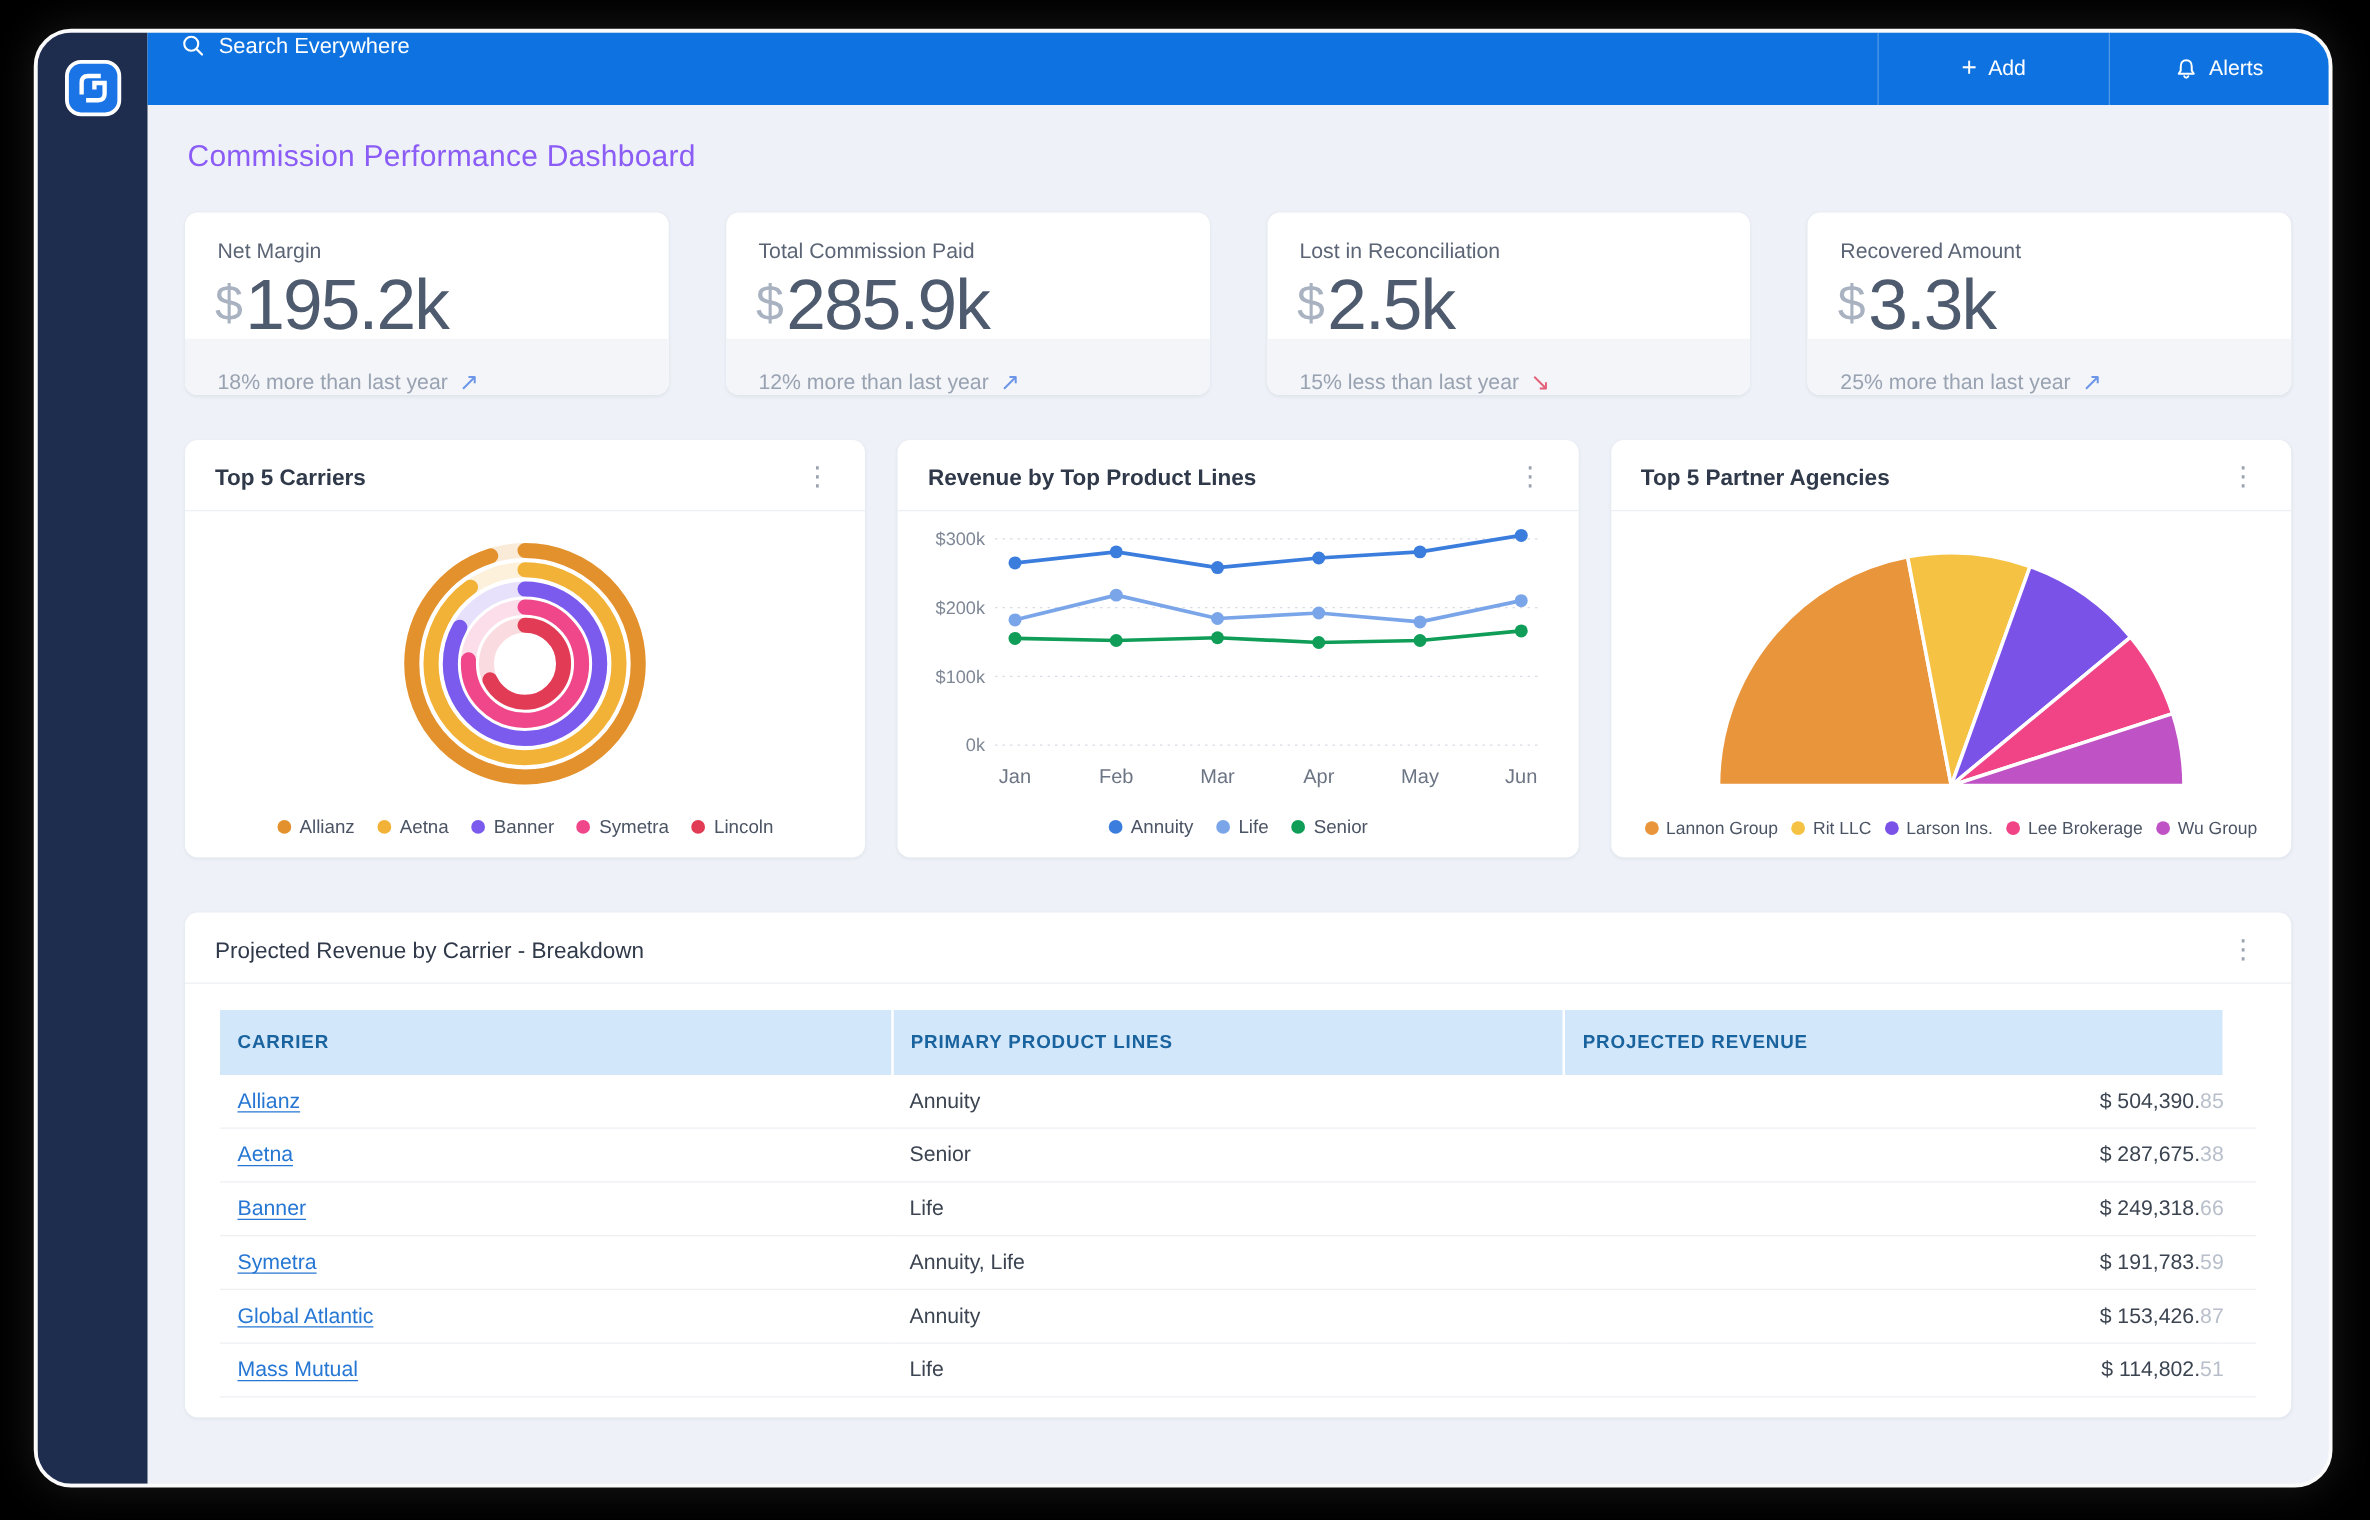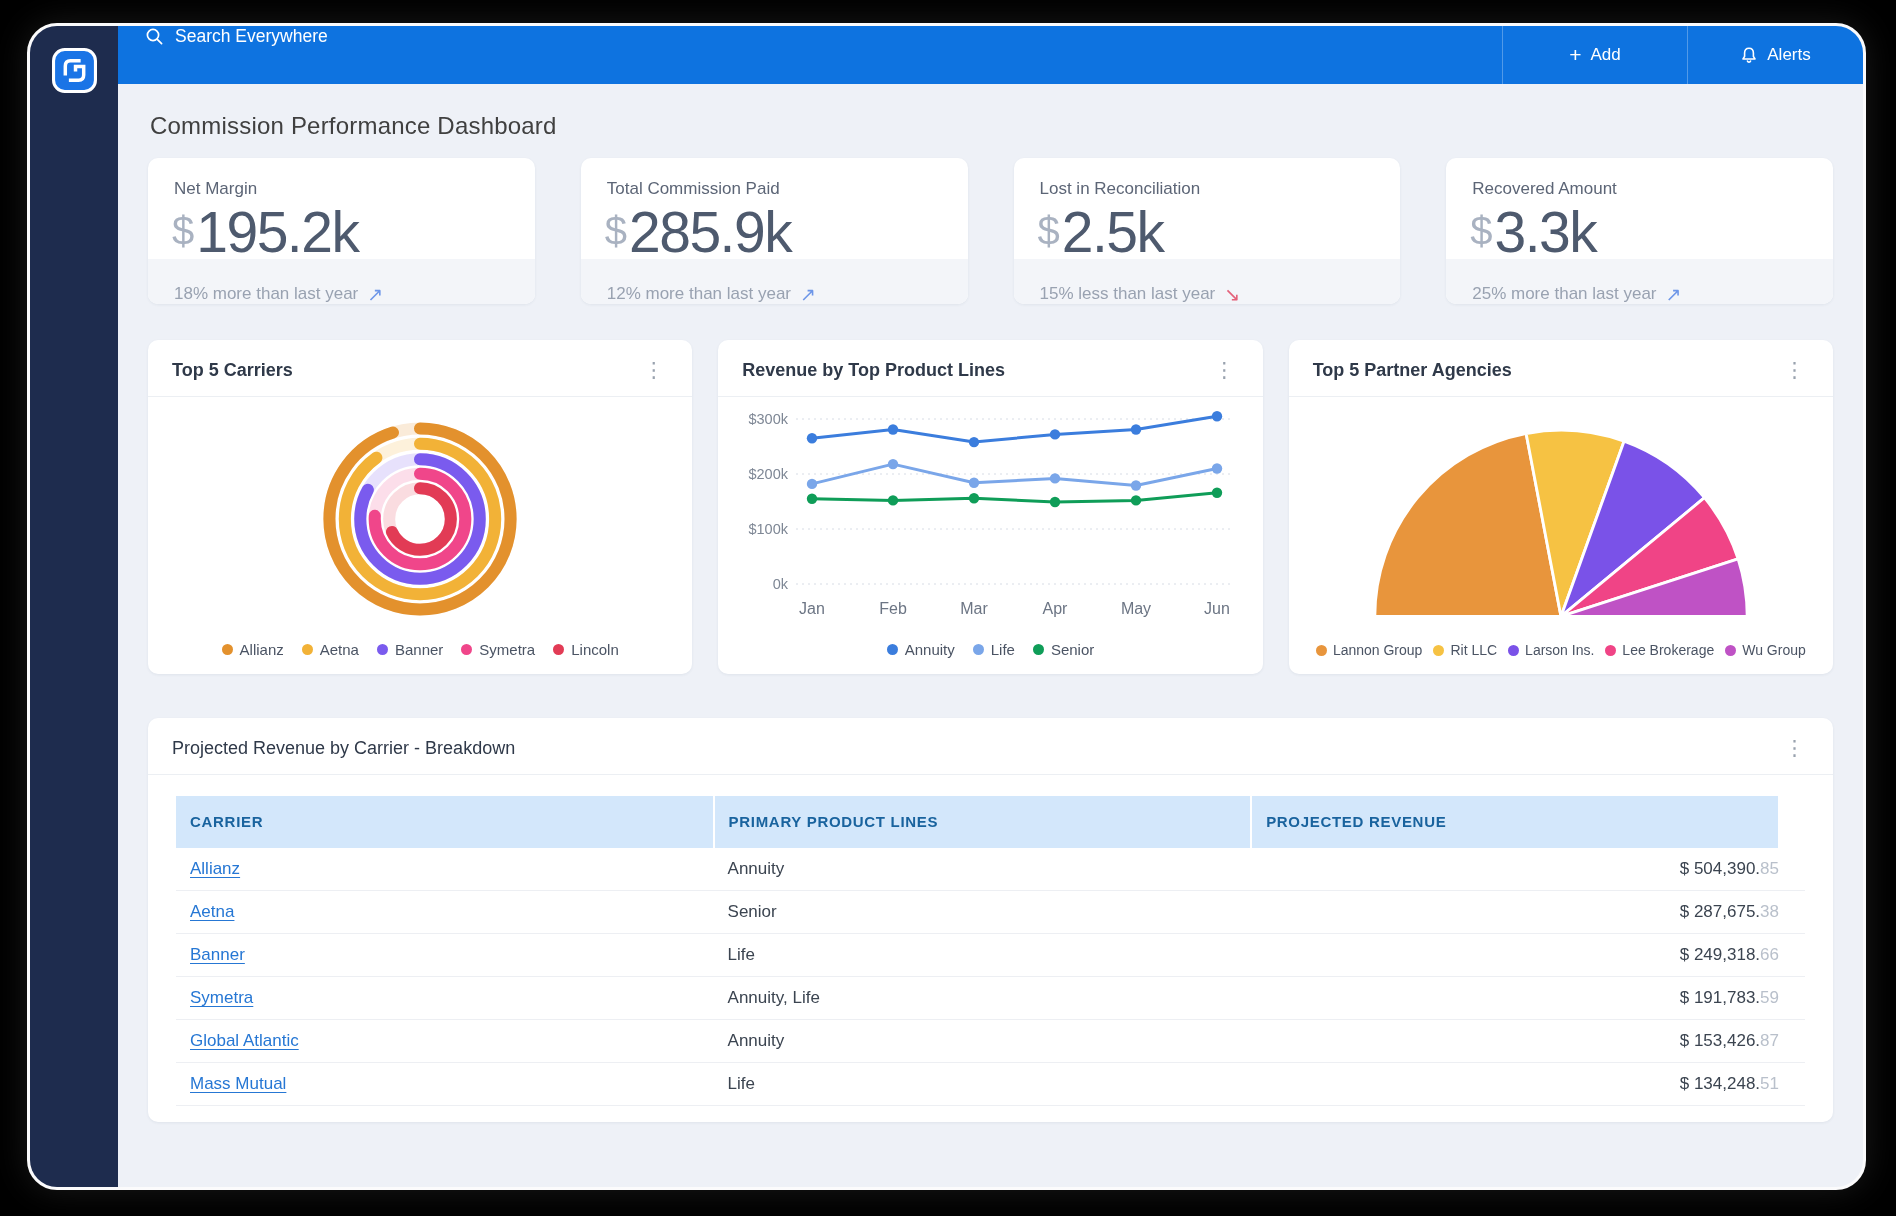--- a/index.html
+++ b/index.html
@@ -18,23 +18,23 @@
   .main { flex:1; display:flex; flex-direction:column; min-width:0; }
 
   .topbar { height:58px; background:#0e73e0; display:flex; align-items:flex-start; color:#fff; flex-shrink:0; }
   .search { display:flex; align-items:center; gap:11px; padding-left:27px; flex:1; font-size:17.5px; cursor:text; }
   .topbtn { height:100%; display:flex; align-items:center; justify-content:center; gap:9px;
             border-left:1px solid rgba(255,255,255,0.28); font-size:17px; cursor:pointer; }
   .topbtn.add { width:185px; } .topbtn.alerts { width:176px; }
   .plus-glyph { font-size:21px; font-weight:400; line-height:1; margin-top:-2px; }
 
   .content { flex:1; padding:0 30px; overflow:hidden; }
-  .page-title { font-size:24px; color:#404040; margin:28px 0 0 2px; font-weight:500; letter-spacing:0.2px; }
-
-  .kpi-row { display:flex; gap:46px; margin-top:18px; }
+  .page-title { font-size:24px; color:#8b5cf6; margin:28px 0 0 2px; font-weight:500; letter-spacing:0.2px; }
+
+  .kpi-row { display:flex; gap:46px; margin-top:30px; }
   .kpi-card { flex:1; background:#fff; border-radius:10px; height:146px; position:relative;
               box-shadow:0 1px 3px rgba(30,50,90,0.07); }
   .kpi-label { font-size:17px; color:#5c6576; padding:21px 0 0 26px; }
   .kpi-value { padding:0 0 0 24px; color:#4e5a6e; line-height:1.1; margin-top:2px; white-space:nowrap; }
   .kpi-cur { font-size:40px; color:#a9b2c1; vertical-align:7px; margin-right:2px; }
   .kpi-num { font-size:57px; letter-spacing:-1.5px; font-weight:500; }
   .kpi-foot { position:absolute; left:0; right:0; bottom:0; height:45px; background:#f3f5f9;
               border-radius:0 0 10px 10px; display:flex; align-items:flex-end; padding-left:26px;
               font-size:17px; color:#99a2b1; gap:9px; }
   .trend { font-size:19px; line-height:1; }
@@ -335,21 +335,21 @@
                 </tr>
                 <tr>
                   <td><a class="carrier-link">Global Atlantic</a></td>
                   <td>Annuity</td>
                   <td class="rev"><span>$ 153,426.</span><span class="rev-cents">87</span></td>
                   <td class="filler"></td>
                 </tr>
                 <tr>
                   <td><a class="carrier-link">Mass Mutual</a></td>
                   <td>Life</td>
-                  <td class="rev"><span>$ 134,248.</span><span class="rev-cents">51</span></td>
+                  <td class="rev"><span>$ 114,802.</span><span class="rev-cents">51</span></td>
                   <td class="filler"></td>
                 </tr>
               </tbody>
           </table>
         </div>
       </div>
 
     </div>
   </div>
 </div>

